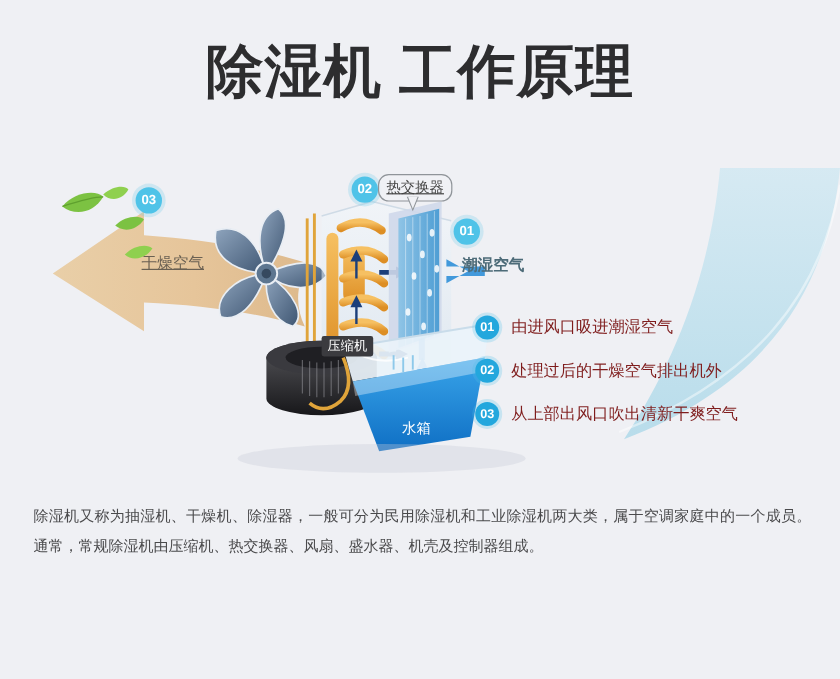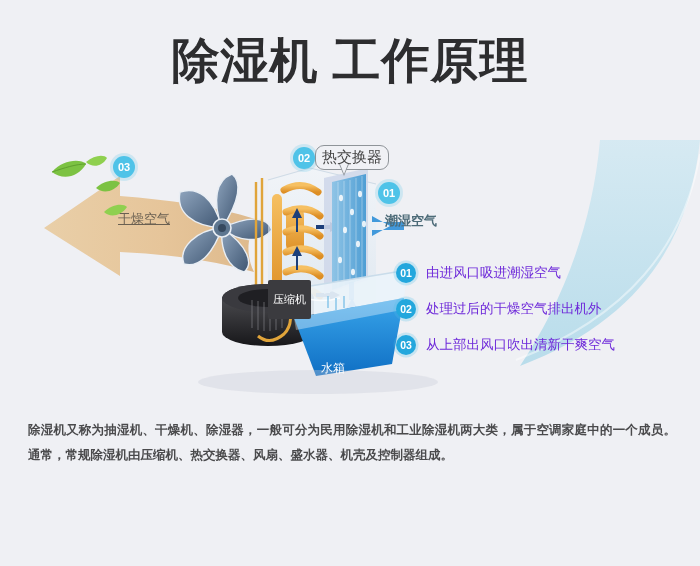--- a/index.html
+++ b/index.html
@@ -40,55 +40,55 @@
 
   
   .dlabel{position:absolute;font-size:13px;color:#5d5d5f;white-space:nowrap;}
   #lbl-dry{left:118px;top:90px;color:#6a6052;text-decoration:underline;}
   #lbl-humid{left:385px;top:92px;color:#4d6b78;font-weight:bold;}
 
   .callout{
     position:absolute;left:315px;top:25px;
     border:1.4px solid #8f9499;border-radius:9px;
     background:rgba(240,241,245,0.9);
-    padding:2px 6px;font-size:15px;color:#444;white-space:nowrap;
+    padding:2px 6px;font-size:12px;color:#444;white-space:nowrap;text-decoration:underline;
   }
   .callout-tail{
     position:absolute;left:339px;top:44px;width:0;height:0;
     border-left:5px solid transparent;border-right:5px solid transparent;
     border-top:12px solid #8f9499;
   }
   .callout-tail::after{
     content:"";position:absolute;left:-4px;top:-12px;width:0;height:0;
     border-left:4px solid transparent;border-right:4px solid transparent;
     border-top:10px solid #f0f1f5;
   }
   .chip{
     position:absolute;font-size:11px;color:#ffffff;white-space:nowrap;
-    padding:12px 5px;border-radius:2px;
+    padding:1px 5px;border-radius:2px;
   }
   #lbl-compressor{left:268px;top:160px;background:#3b3b3f;}
-  #lbl-tank{left:316px;top:228px;background:transparent;color:#ffffff;font-size:12px;}
+  #lbl-tank{left:330px;top:228px;background:transparent;color:#ffffff;font-size:12px;}
 
   
   .legend{position:absolute;left:396px;top:255px;width:300px;}
   .legend-row{display:flex;align-items:center;height:36px;}
   .lbadge{
     width:20px;height:20px;border-radius:50%;
     background:#23a7dd;color:#fff;font-size:10.5px;font-weight:bold;
     display:flex;align-items:center;justify-content:center;flex:0 0 auto;
     box-shadow:0 0 0 2.5px rgba(80,190,230,0.25);
   }
-  .ltext{margin-left:10px;font-size:13.5px;color:#6d28d9;white-space:nowrap;}
+  .ltext{margin-left:10px;font-size:13.5px;color:#7f1d1d;white-space:nowrap;}
 
   
   .body{position:absolute;left:28px;top:418px;width:648px;}
   .para{
     font-size:12.5px;color:#4a4a4c;line-height:25px;
-    margin:0 0 18px 0;text-align:justify;font-weight:bold;
+    margin:0 0 18px 0;text-align:justify;
   }
 </style>
 </head>
 <body>
 
 <div class="page">
 
   <div class="title">
     <span>除湿机</span><span class="t2">工作原理</span>
   </div>

